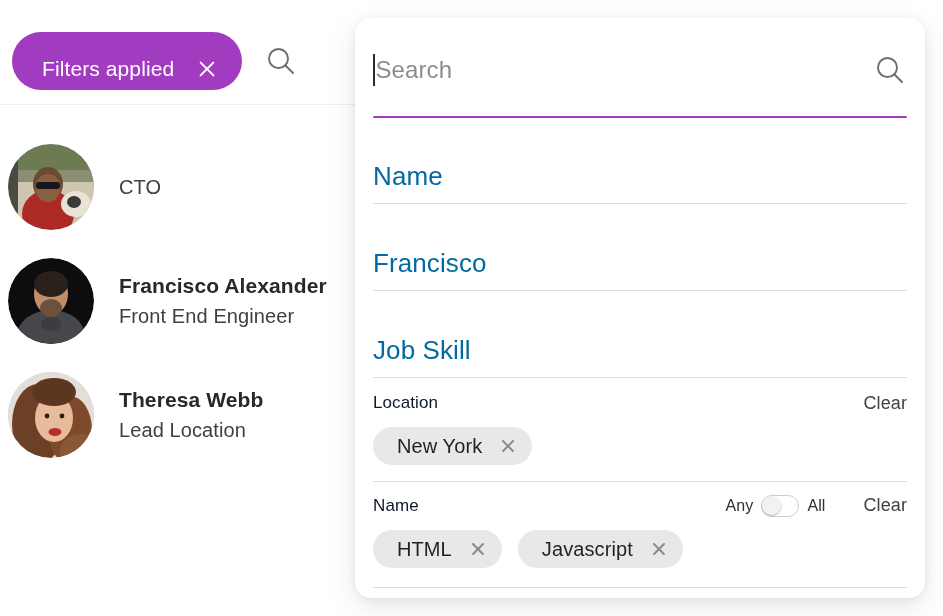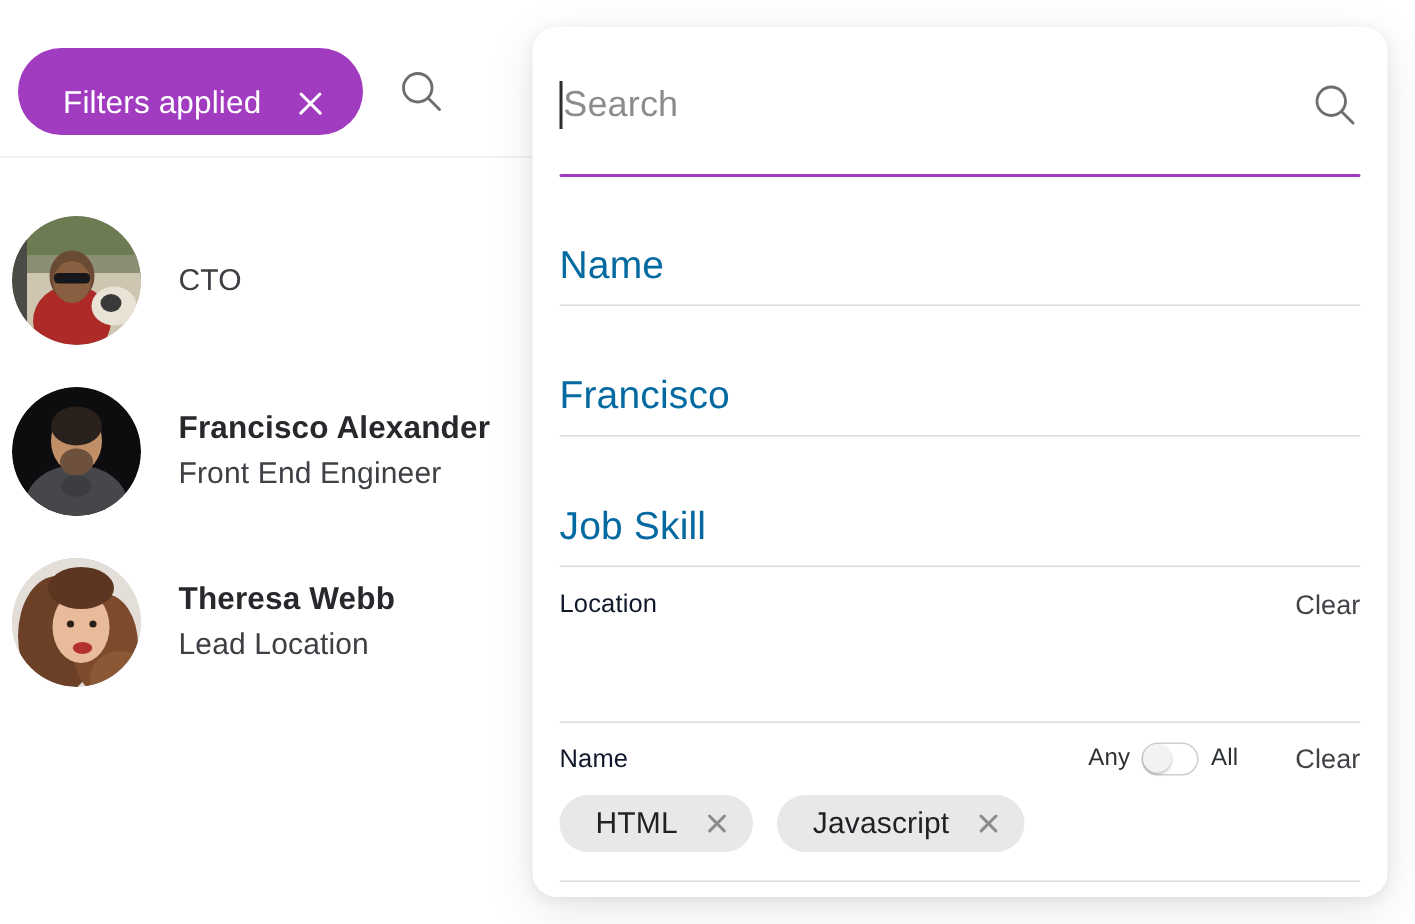--- a/index.html
+++ b/index.html
@@ -249,21 +249,21 @@
     position: relative;
   }
   .chip-head-label {
     font-size: 17px;
     color: #0f172a;
     letter-spacing: 0.1px;
   }
   .chip-head-right {
     margin-left: auto;
     display: flex;
-    align-items: flex-end;
+    align-items: flex-start;
   }
   .clear-link {
     font-size: 18px;
     color: #3f4246;
     cursor: pointer;
     letter-spacing: 0.1px;
   }
 
   .anyall {
     display: flex;
@@ -491,20 +491,26 @@
         <div class="field-underline"></div>
       </div>
 
       <div class="chip-section" style="top:372px; height:92px;">
         <div class="chip-head">
           <span class="chip-head-label">Location</span>
           <span class="chip-head-right">
             <span class="clear-link">Clear</span>
           </span>
         </div>
+        <div class="chip-row">
+          <div class="chip">
+            <span class="chip-label">New York</span>
+            <span class="chip-x"></span>
+          </div>
+        </div>
         <div class="section-underline"></div>
       </div>
 
       <div class="chip-section" style="top:475px; height:95px;">
         <div class="chip-head">
           <span class="chip-head-label">Name</span>
           <span class="chip-head-right">
             <span class="anyall">
               <span class="anyall-label">Any</span>
               <span class="toggle-track">

